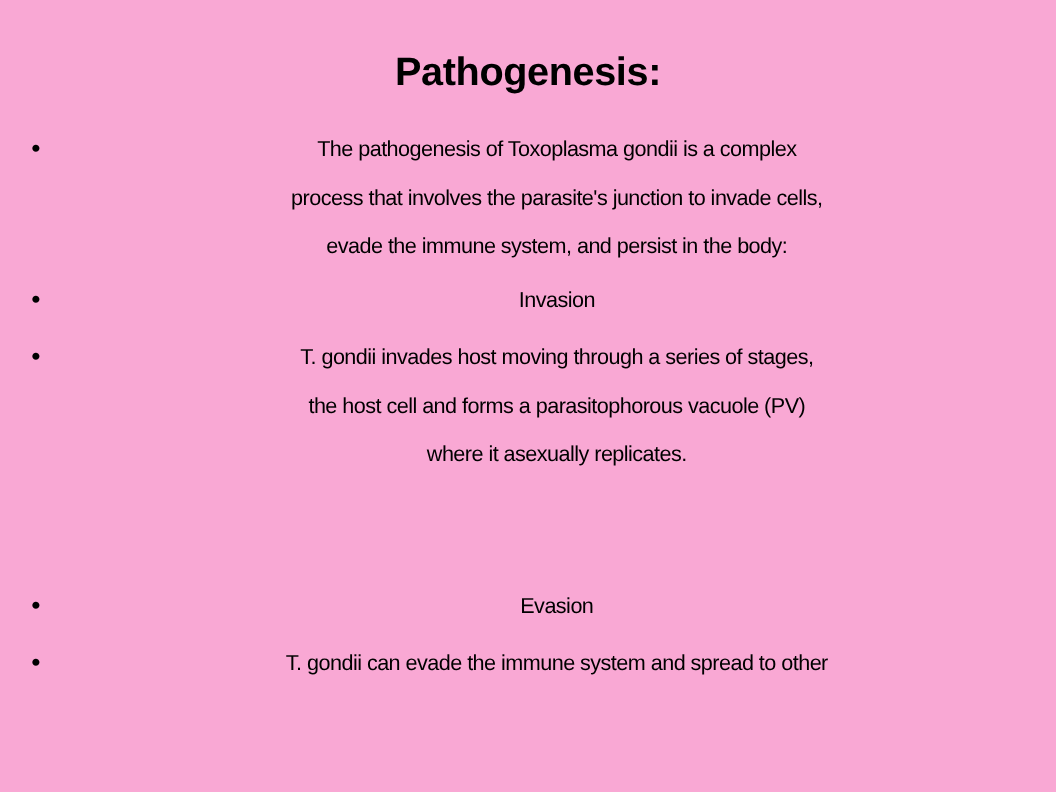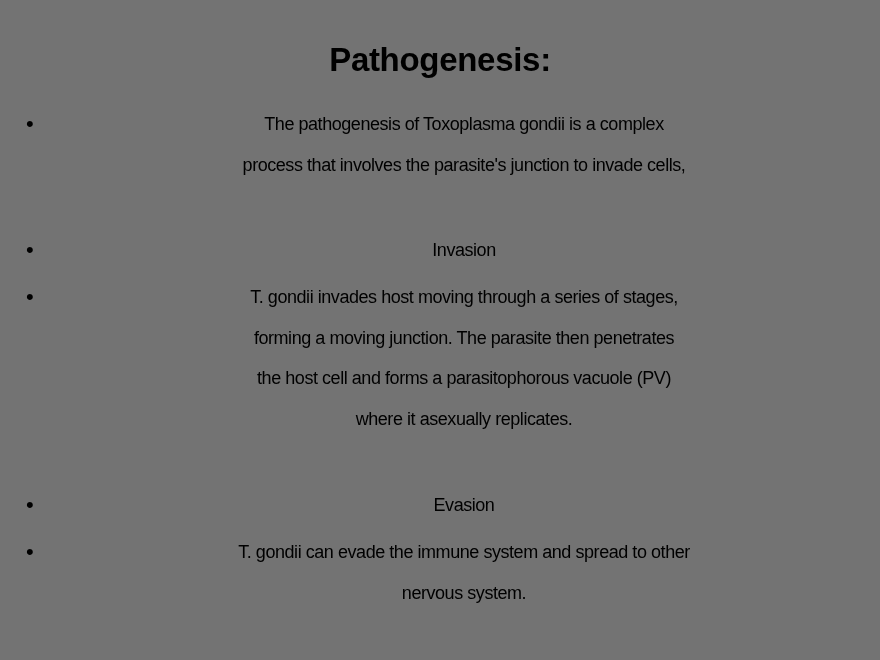--- a/index.html
+++ b/index.html
@@ -13,21 +13,21 @@
       position: relative;
       overflow: hidden;
       font-family: "Liberation Sans", "DejaVu Sans", sans-serif;
       color: #000000;
     }
     .slide {
       position: absolute;
       left: 0; top: 0;
       width: 880px;
       height: 660px;
-      background: #737373;
+      background: #f9a8d4;
     }
     .title {
       position: absolute;
       left: 0;
       top: 38px;
       width: 880px;
       text-align: center;
       font-weight: bold;
       font-size: 33px;
       line-height: 44px;
@@ -72,48 +72,47 @@
 <div class="slide">
   <div class="title">Pathogenesis:</div>
 
   <ul class="bullets">
 
     <li class="bullet" style="top:104px;">
       <span class="bullet-dot">•</span>
       <span class="bullet-text">
         <span class="line">The pathogenesis of Toxoplasma gondii is a complex</span>
         <span class="line">process that involves the parasite's junction to invade cells,</span>
+        <span class="line">evade the immune system, and persist in the body:</span>
       </span>
     </li>
 
     <li class="bullet" style="top:230px;">
       <span class="bullet-dot">•</span>
       <span class="bullet-text bold">
         <span class="line">Invasion</span>
       </span>
     </li>
 
     <li class="bullet" style="top:277px;">
       <span class="bullet-dot">•</span>
       <span class="bullet-text">
         <span class="line">T. gondii invades host moving through a series of stages,</span>
-        <span class="line">forming a moving junction. The parasite then penetrates</span>
         <span class="line">the host cell and forms a parasitophorous vacuole (PV)</span>
         <span class="line">where it asexually replicates.</span>
       </span>
     </li>
 
     <li class="bullet" style="top:485px;">
       <span class="bullet-dot">•</span>
       <span class="bullet-text bold">
         <span class="line">Evasion</span>
       </span>
     </li>
 
     <li class="bullet" style="top:532px;">
       <span class="bullet-dot">•</span>
       <span class="bullet-text">
         <span class="line">T. gondii can evade the immune system and spread to other</span>
-        <span class="line">nervous system.</span>
       </span>
     </li>
   </ul>
 </div>
 
 </body></html>

